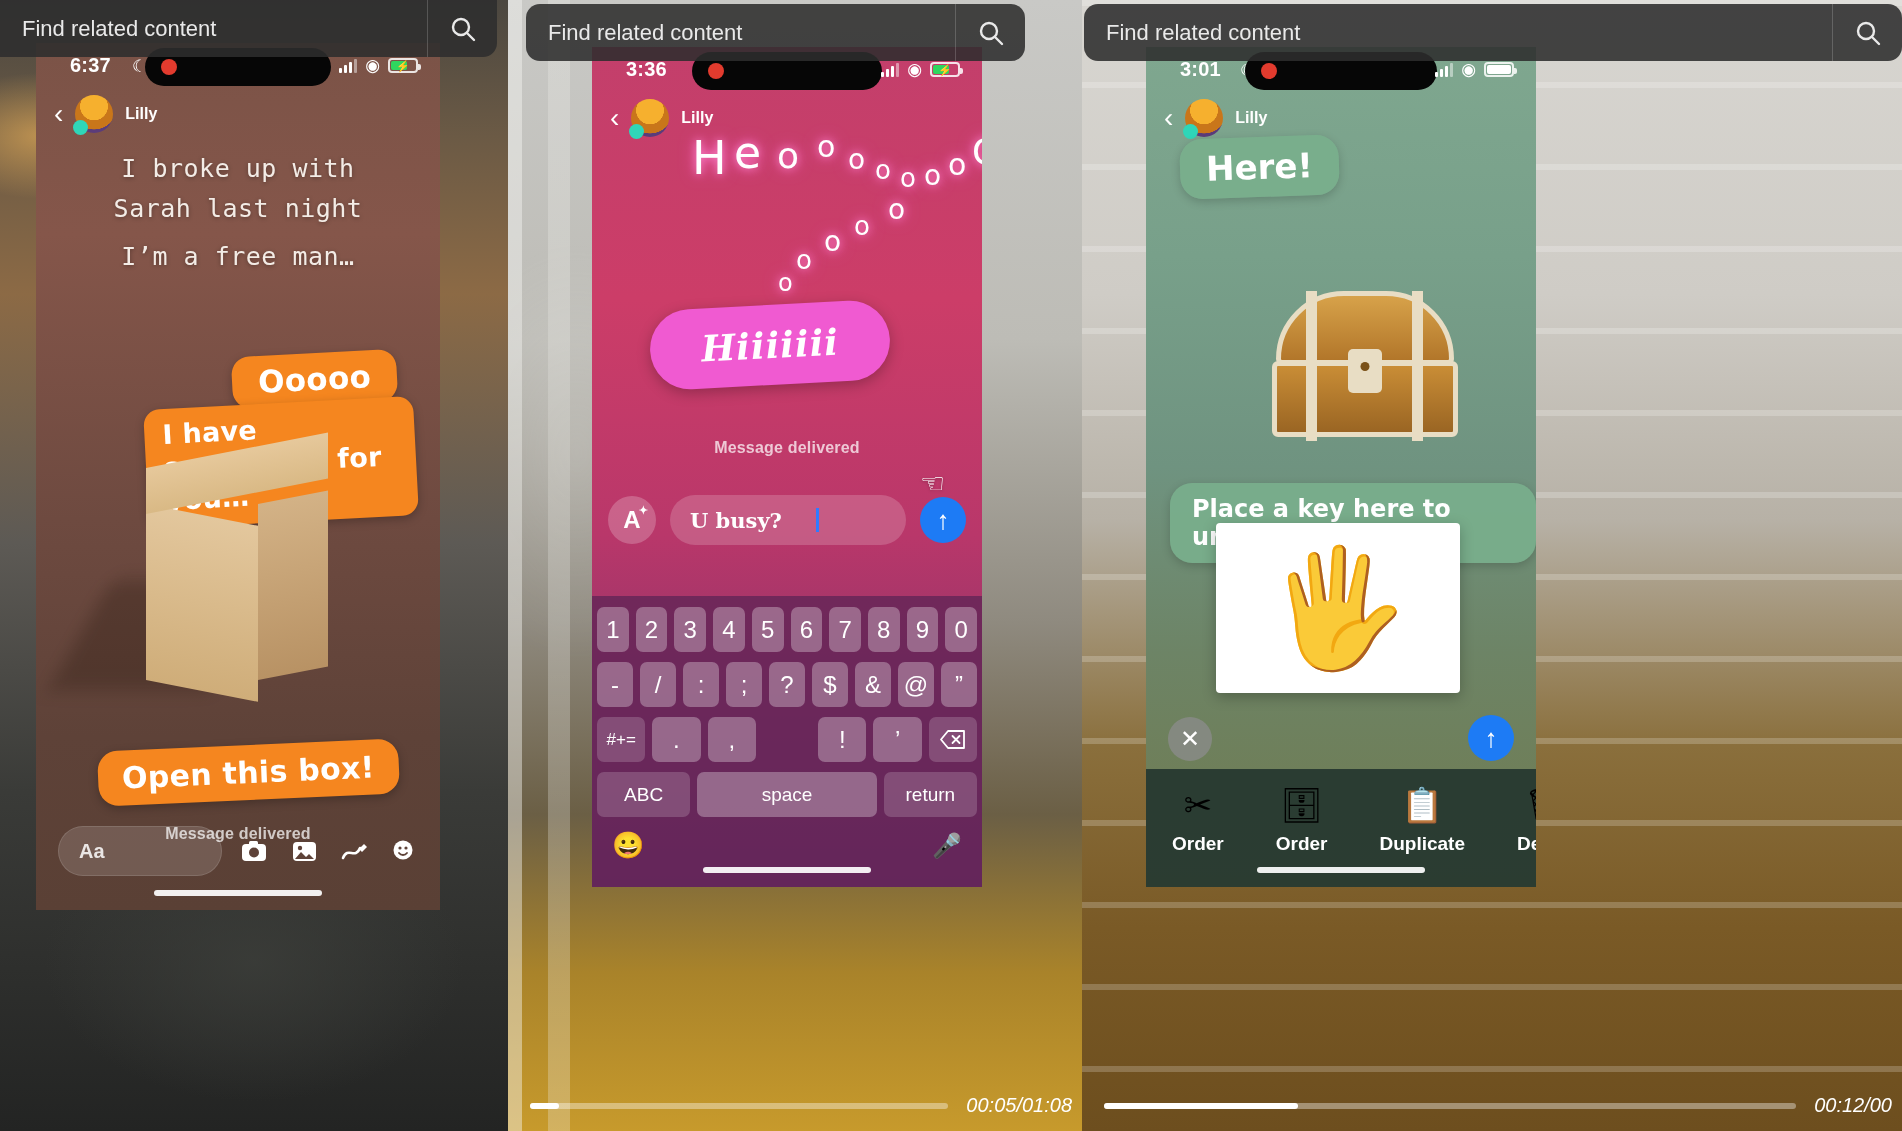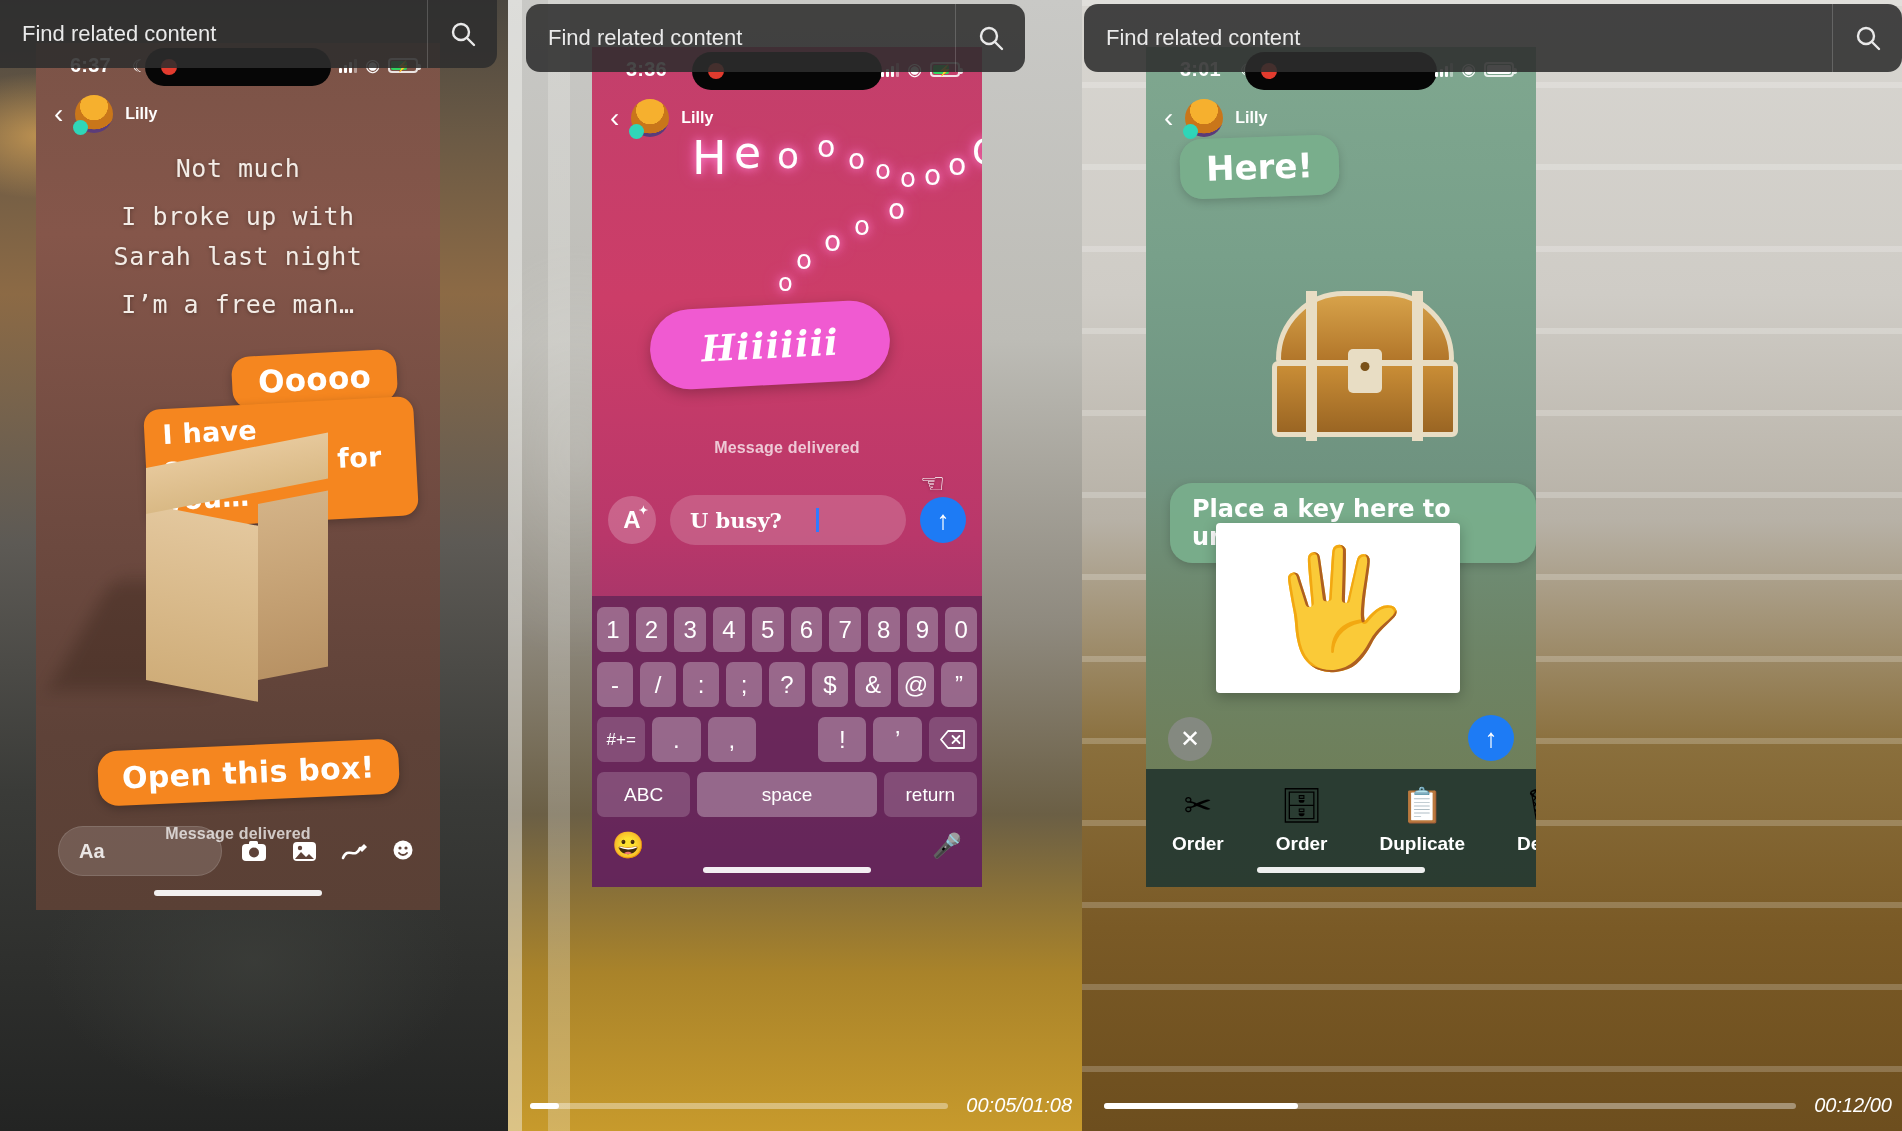--- a/index.html
+++ b/index.html
@@ -200,21 +200,21 @@
               background:#1d7bf5; color:#fff; display:flex; align-items:center; justify-content:center; font-size: 26px; }
 
   .edittoolbar { position:absolute; left:0; right:0; bottom:0; height: 118px;
                  background: rgba(38,56,48,.94); display:flex; align-items:flex-start;
                  padding: 16px 0 0 26px; gap: 52px; }
   .etool { display:flex; flex-direction:column; align-items:center; gap: 8px; width: 86px; }
   .etool .gl { font-size: 34px; line-height:1; height: 40px; display:flex; align-items:center; }
   .etool .lb { color:#fff; font-size: 19px; font-weight:700; white-space:nowrap; }
 
   
-  .searchbar { position:absolute; top: 0; height: 68px; background: rgba(46,46,46,.88);
+  .searchbar { position:absolute; top: 0; height: 57px; background: rgba(46,46,46,.88);
                display:flex; align-items:center; }
   .sb1 { left: 0;    width: 497px; border-radius: 0 0 14px 0; }
   .sb2 { left: 526px; width: 499px; border-radius: 14px; top: 4px; }
   .sb3 { left: 1084px; width: 818px; border-radius: 14px; top: 4px; }
   .sb-text { color:#e9e9e9; font-size: 22px; padding-left: 22px; flex:1; }
   .sb-icon { width: 70px; display:flex; align-items:center; justify-content:center; color:#e9e9e9;
              border-left: 1px solid rgba(255,255,255,.18); height: 100%; }
 
   .progress { position:absolute; bottom: 0; height: 51px; display:flex; align-items:center; }
   .pr2 { left: 508px; width: 574px; }
@@ -256,21 +256,20 @@
 
       <div class="convhdr">
         <span class="chev">‹</span>
         <span class="avatar">
             <span class="presence"></span>
           </span>
         <span class="cname">Lilly</span>
       </div>
 
       <div class="mono-lines">
-        <p class="gap">Not much</p>
         <p>I broke up with</p>
         <p class="gap">Sarah last night</p>
         <p>I’m a free man…</p>
       </div>
 
       <div class="sticker st-ooooo">Ooooo</div>
       <div class="sticker st-have">I have something for you…</div>
 
       <div class="box">
         <div class="shadow"></div>

